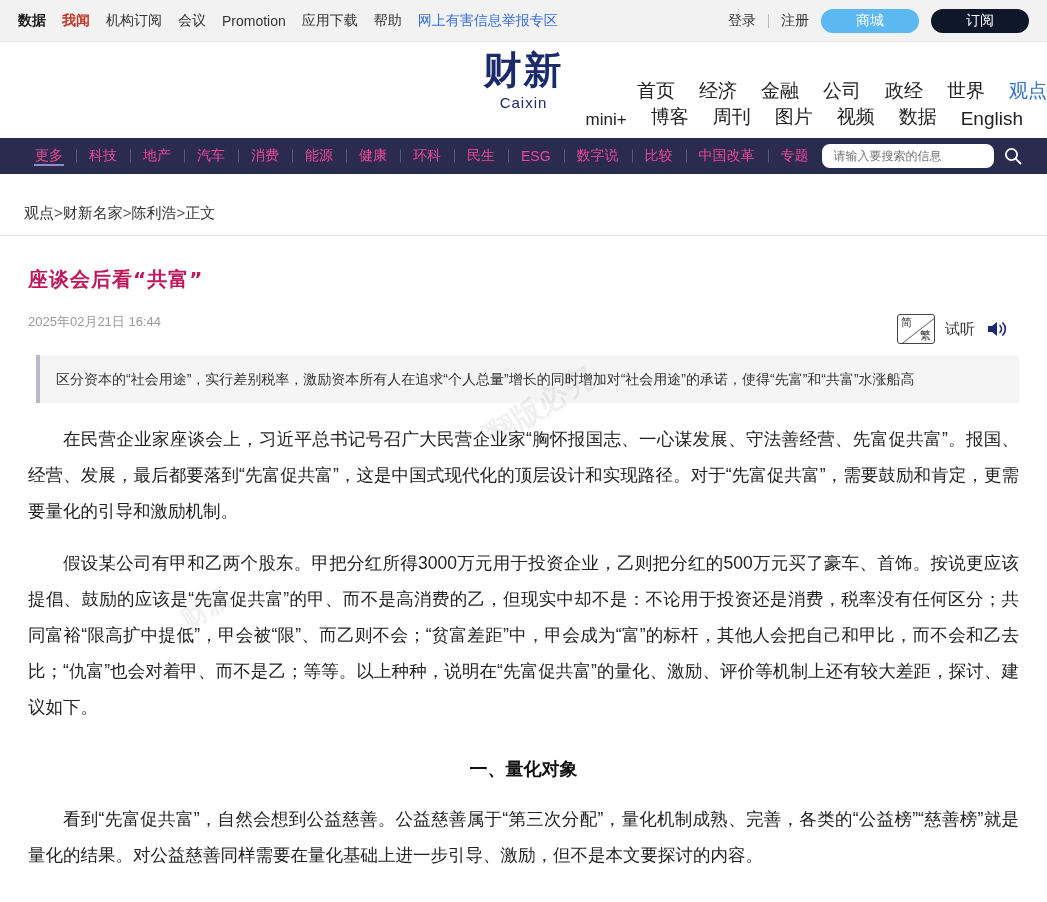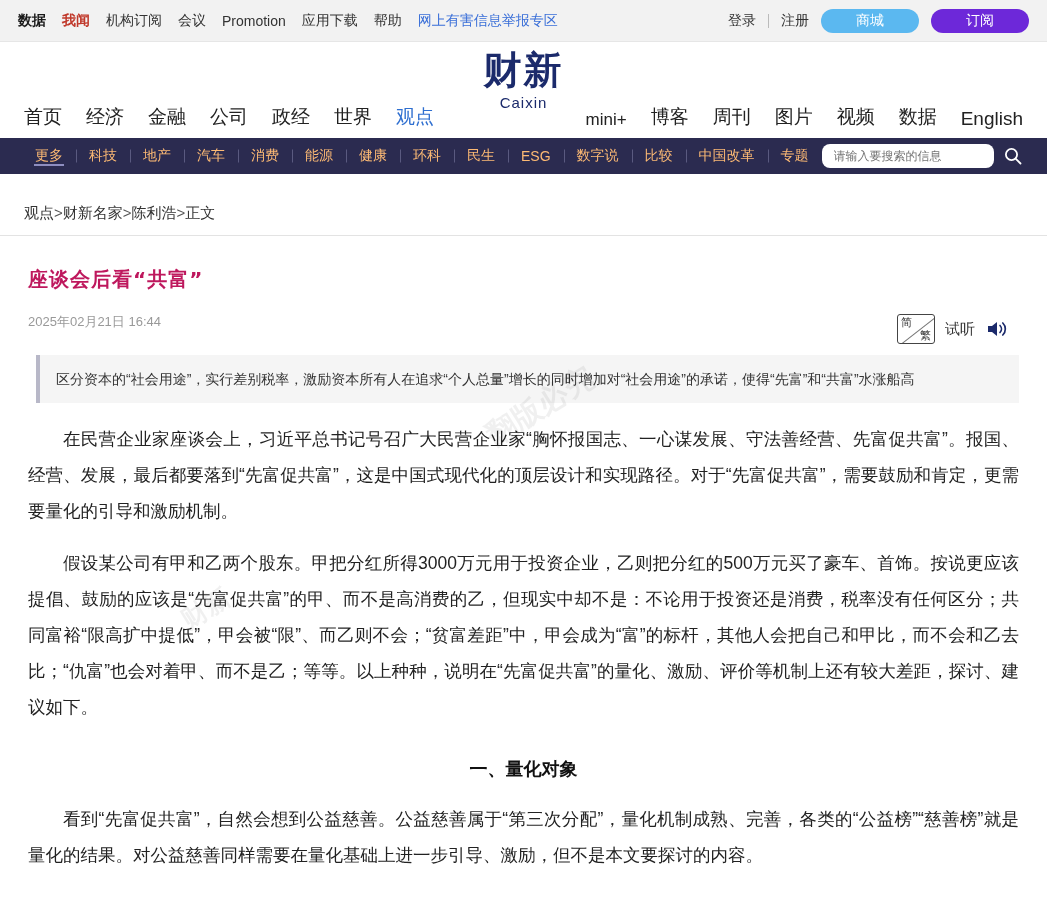--- a/index.html
+++ b/index.html
@@ -51,21 +51,21 @@
     display: inline-flex;
     align-items: center;
     justify-content: center;
     width: 98px; height: 24px;
     border-radius: 12px;
     color: #fff;
     font-size: 14px;
     text-decoration: none;
   }
   .pill.shop { background: #5bb8f0; }
-  .pill.subscribe { background: #6d28d9; }
+  .pill.subscribe { background: #0f172a; }
 
   
   .masthead {
     position: relative;
     height: 96px;
     background: #fff;
   }
   .logo {
     position: absolute;
     left: 50%;
@@ -89,20 +89,21 @@
     margin-top: 2px;
   }
   .mainnav {
     position: absolute;
     bottom: 8px;
     left: 0; right: 0;
     display: flex;
     align-items: flex-end;
     font-size: 19px;
     color: #222;
+    flex-direction: column;
   }
   .mainnav .left, .mainnav .right {
     display: flex;
     gap: 24px;
     align-items: flex-end;
   }
   .mainnav .left { margin-left: 24px; }
   .mainnav .right { margin-right: 24px; margin-left: auto; }
   .mainnav a {
     color: #222;
@@ -116,21 +117,21 @@
   .subnav {
     height: 36px;
     background: #2b2b50;
     display: flex;
     align-items: center;
     padding: 0 22px;
     gap: 0;
     position: relative;
   }
   .subnav .item {
-    color: #fdba74;
+    color: #ec4899;
     font-size: 14px;
     text-decoration: none;
     padding: 0 13px;
     white-space: nowrap;
     position: relative;
     text-align: right;
   }
   .subnav .item + .item::before {
     content: "";
     position: absolute;

